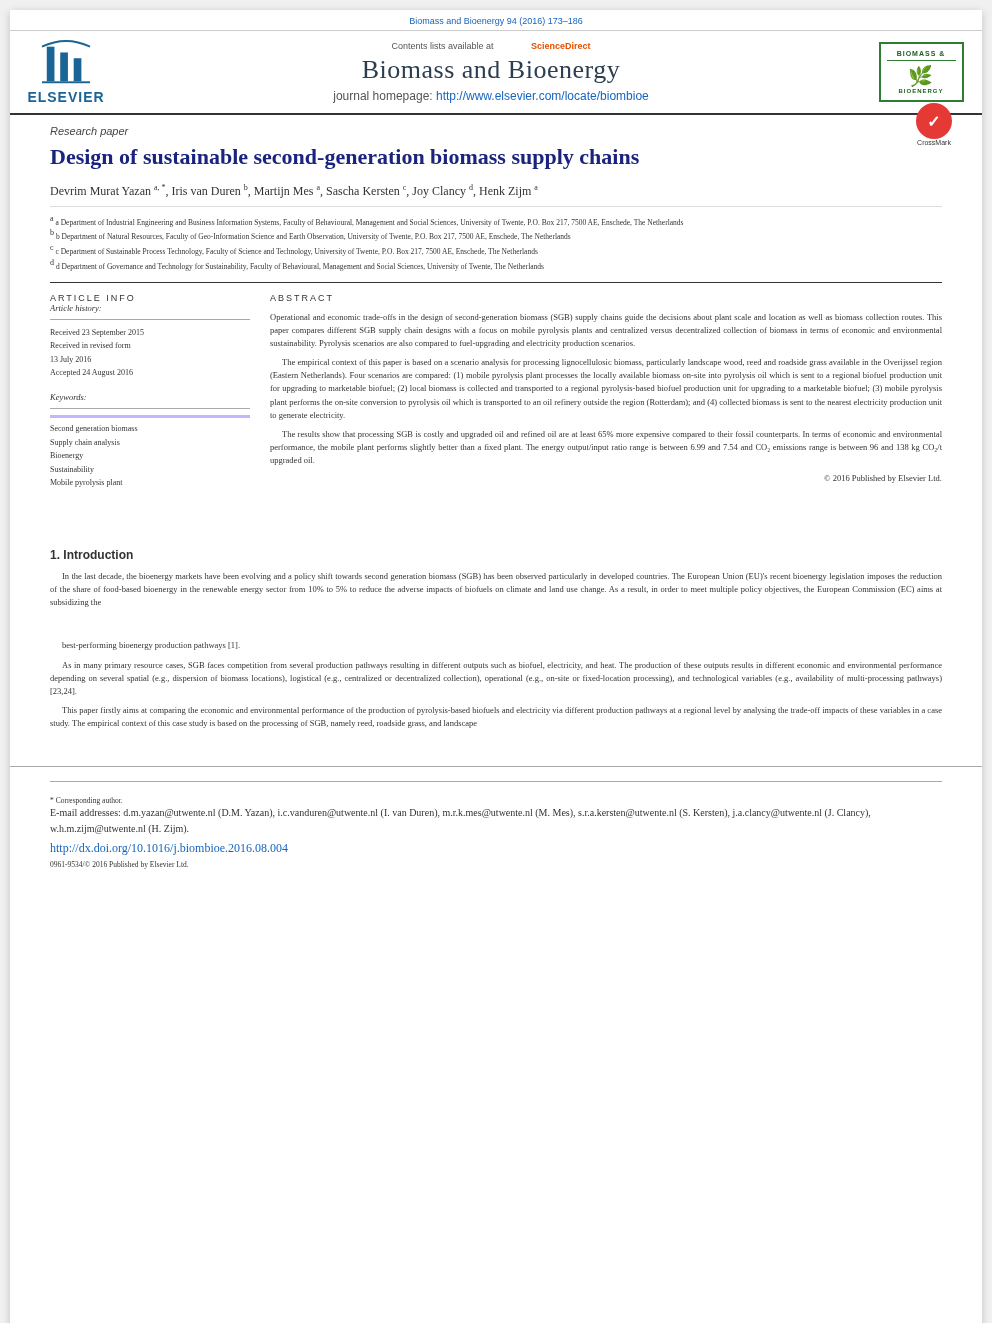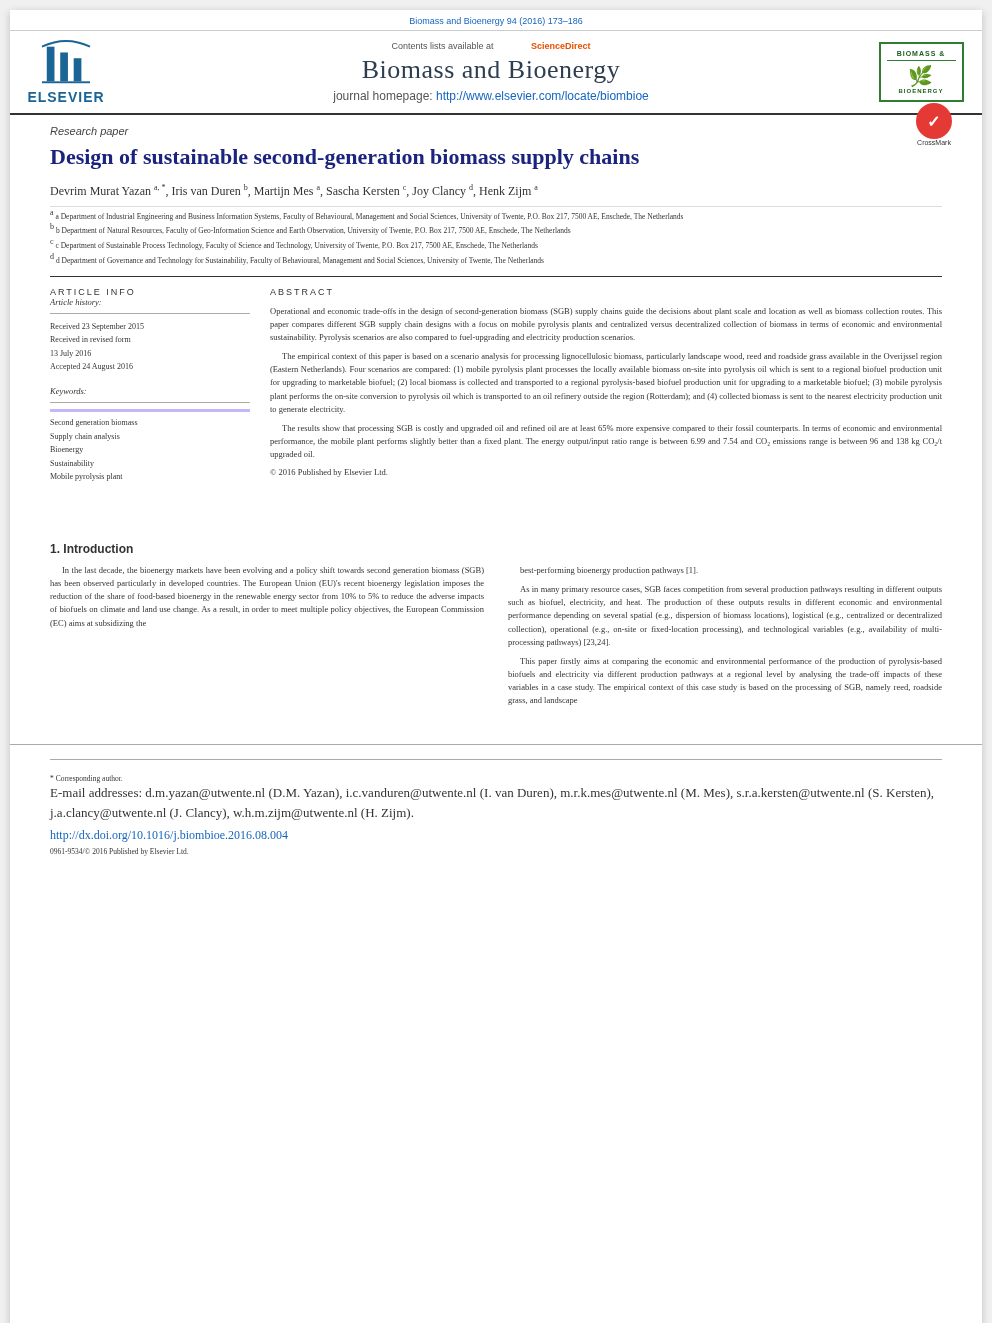--- a/index.html
+++ b/index.html
@@ -180,20 +180,21 @@
       font-family: Arial, sans-serif;
     }
 
     
     .affiliations {
       font-size: 7.5px;
       color: #333;
       line-height: 1.5;
       margin-bottom: 10px;
       border-top: 1px solid #ddd;
+      padding-top: 6px;
     }
 
     
     .two-col {
       display: flex;
       gap: 20px;
       margin-top: 10px;
       border-top: 1px solid #333;
       padding-top: 10px;
     }
@@ -265,20 +266,21 @@
     .abstract-text p {
       margin-bottom: 6px;
       text-indent: 12px;
     }
     .abstract-text p:first-child {
       text-indent: 0;
     }
     .copyright-line {
       font-size: 8.5px;
       color: #333;
+      text-align: right;
       margin-top: 4px;
     }
 
     
     .body-content {
       padding: 10px 40px 20px;
     }
 
     
     .section-number {
@@ -286,20 +288,21 @@
       font-weight: bold;
       color: #333;
       font-family: Arial, sans-serif;
       margin-bottom: 8px;
       margin-top: 16px;
     }
 
     .body-two-col {
       display: flex;
       gap: 24px;
+      flex-direction: column;
     }
     .body-left-col {
       flex: 1;
       font-size: 8.5px;
       color: #333;
       line-height: 1.55;
       text-align: justify;
     }
     .body-right-col {
       flex: 1;
@@ -313,21 +316,21 @@
       text-indent: 12px;
     }
 
     
     .footer-area {
       padding: 8px 40px;
       border-top: 1px solid #aaa;
       margin-top: 10px;
     }
     .footer-text {
-      font-size: 13px;
+      font-size: 10px;
       color: #333;
       line-height: 1.6;
     }
     .footer-link {
       color: #1565c0;
       font-size: 12px;
       display: block;
       margin-top: 4px;
     }
     .footer-issn {

